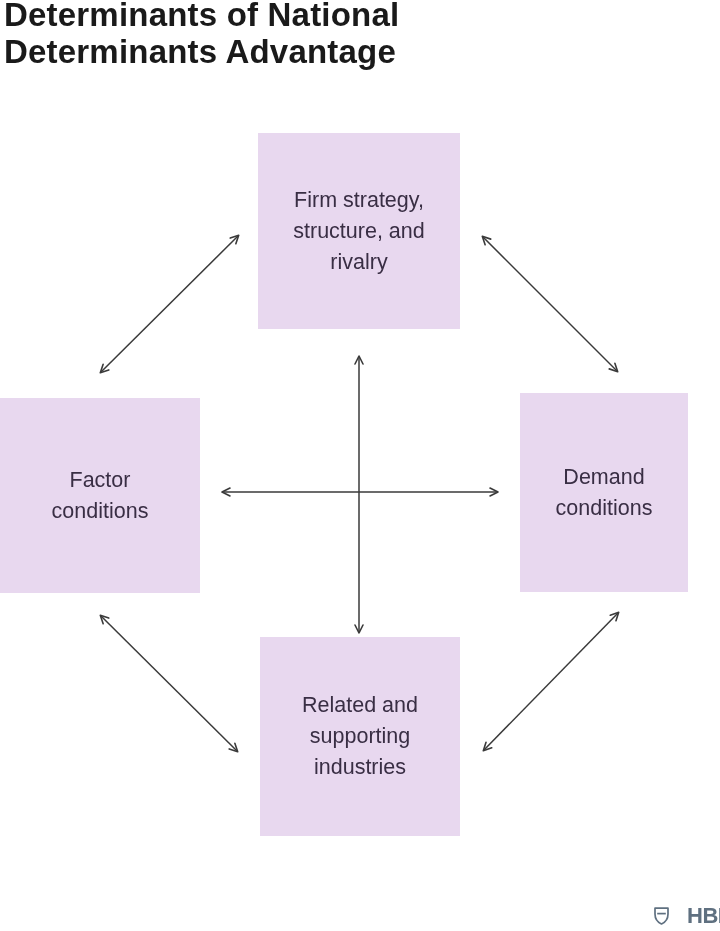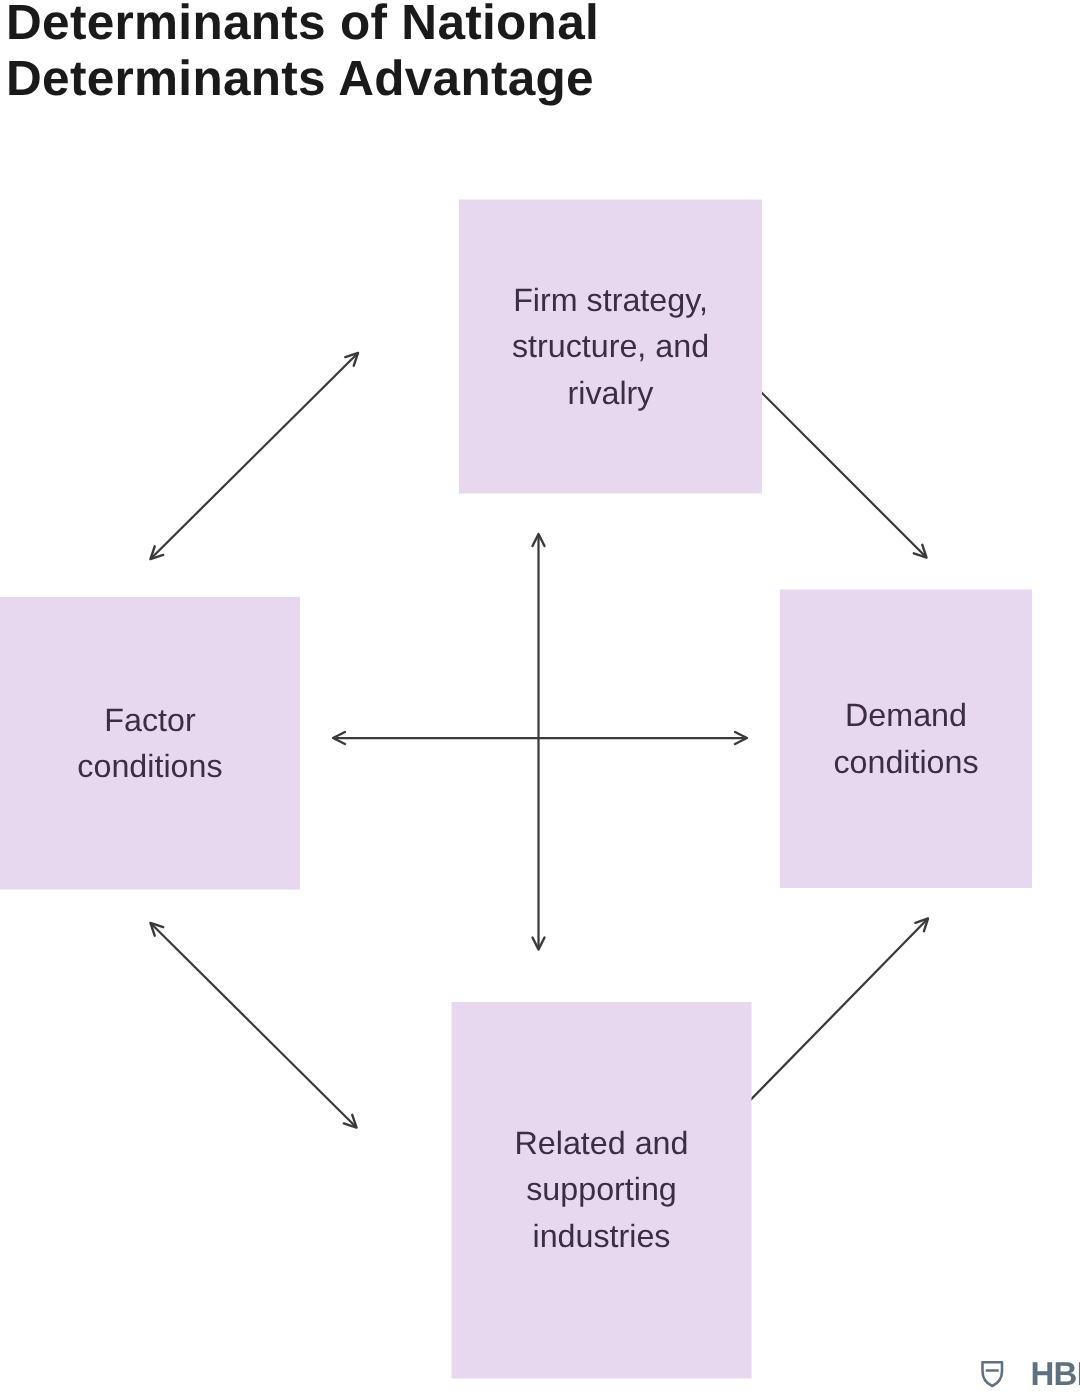--- a/index.html
+++ b/index.html
@@ -34,24 +34,24 @@
     position: absolute;
     background: var(--node-fill, #e8d8ef);
     color: var(--node-text, #392e44);
     display: flex;
     align-items: center;
     justify-content: center;
     text-align: center;
     font-size: 21.5px;
     line-height: 31px;
   }
-  .node-top    { left: 258px; top: 133px; width: 202px; height: 196px; padding: 0 26px; box-sizing: border-box; margin-left: 48px; }
+  .node-top    { left: 258px; top: 133px; width: 202px; height: 196px; padding: 0 26px; box-sizing: border-box; }
   .node-left   { left: 0px;   top: 398px; width: 200px; height: 195px; padding: 0 40px; box-sizing: border-box; }
   .node-right  { left: 520px; top: 393px; width: 168px; height: 199px; padding: 0 40px; box-sizing: border-box; }
-  .node-bottom { left: 260px; top: 668px; width: 200px; height: 251px; padding: 0 30px; box-sizing: border-box; margin-left: 41px; }
+  .node-bottom { left: 260px; top: 637px; width: 200px; height: 199px; padding: 0 30px; box-sizing: border-box; }
 
   
   .arrows {
     position: absolute;
     left: 0;
     top: 0;
     width: 720px;
     height: 931px;
     pointer-events: none;
   }

